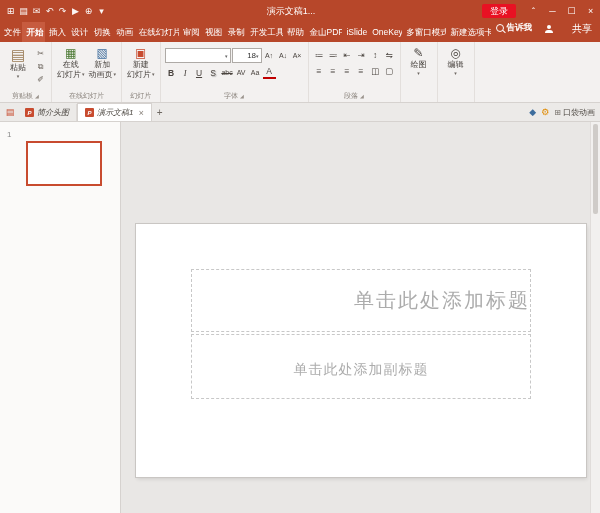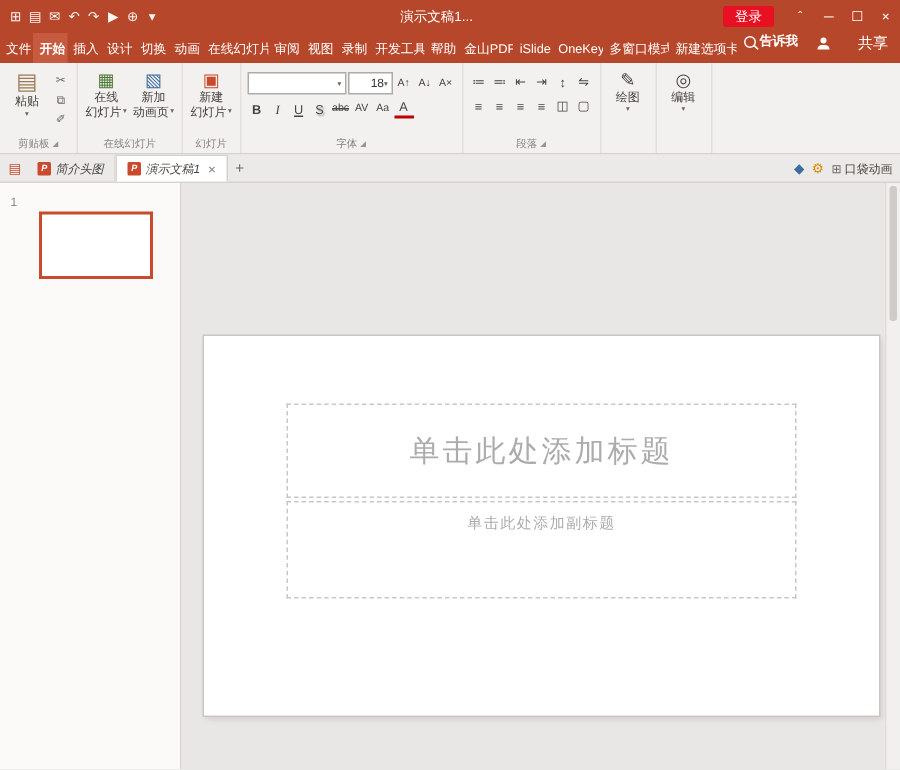--- a/index.html
+++ b/index.html
@@ -71,22 +71,22 @@
 
   
   .main{flex:1;display:flex;min-height:0;}
   .thumbs{width:120px;background:#FBFAF9;border-right:1px solid #D6D2CF;padding-top:8px;flex:0 0 auto;}
   .snum{font-size:8px;color:#8A8A8A;margin-left:7px;display:block;}
   .thumb{width:72px;height:41px;background:#fff;border:2px solid #C84B2F;margin:2px 0 0 26px;}
   .canvas{flex:1;position:relative;background:#E9E7E5;min-width:0;}
   .slide{position:absolute;left:15px;top:102px;width:450px;height:253px;background:#fff;
          box-shadow:0 0 0 1px #C9C6C3,1px 2px 4px rgba(0,0,0,.12);}
   .ph{position:absolute;left:55px;width:340px;border:1px dashed #C8C8C8;display:flex;justify-content:center;color:#ACACAC;box-sizing:border-box;}
-  .ph-title{top:45px;height:63px;align-items:center;font-size:20px;letter-spacing:2px;}
-  .ph-sub{top:110px;height:65px;align-items:flex-start;padding-top:7px;font-size:10px;letter-spacing:1px;}
+  .ph-title{top:45px;height:63px;align-items:center;font-size:20px;letter-spacing:2px;justify-content:flex-end;}
+  .ph-sub{top:110px;height:65px;align-items:center;padding-top:7px;font-size:14px;letter-spacing:1px;}
   .vscroll{position:absolute;right:0;top:0;bottom:0;width:9px;background:#F2F0EF;border-left:1px solid #E0DCDA;}
   .vthumb{position:absolute;top:2px;left:2px;width:5px;height:90px;background:#CFCBC8;border-radius:2px;}
 </style>
 </head>
 <body>
 
 <div class="window">
 
   <div class="titlebar">
     <div class="qa">

